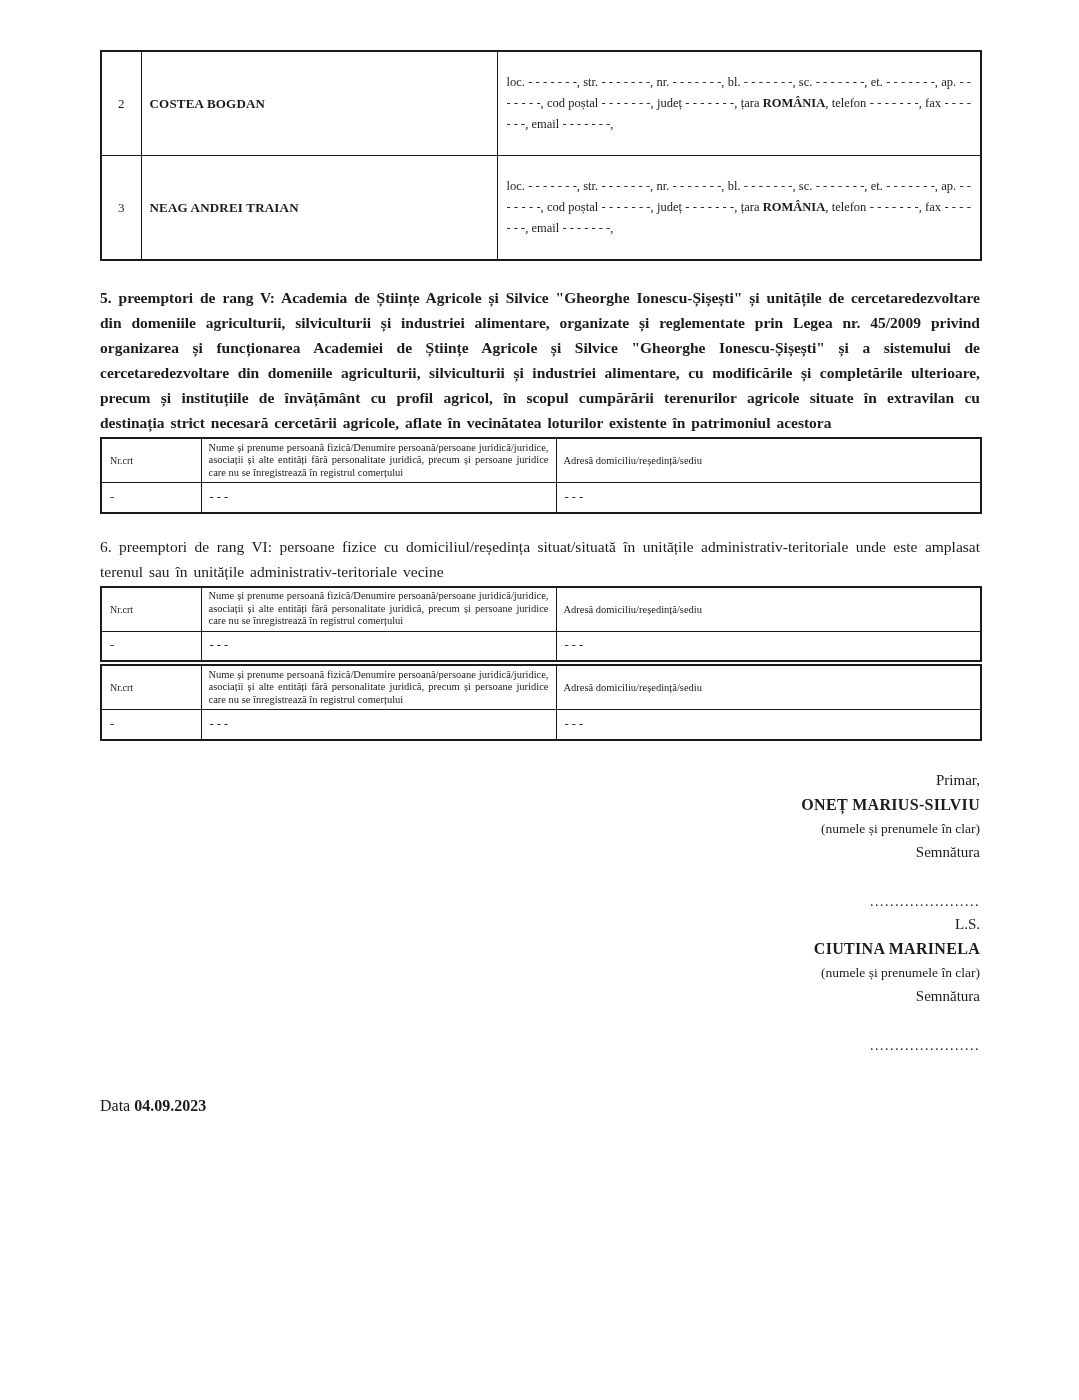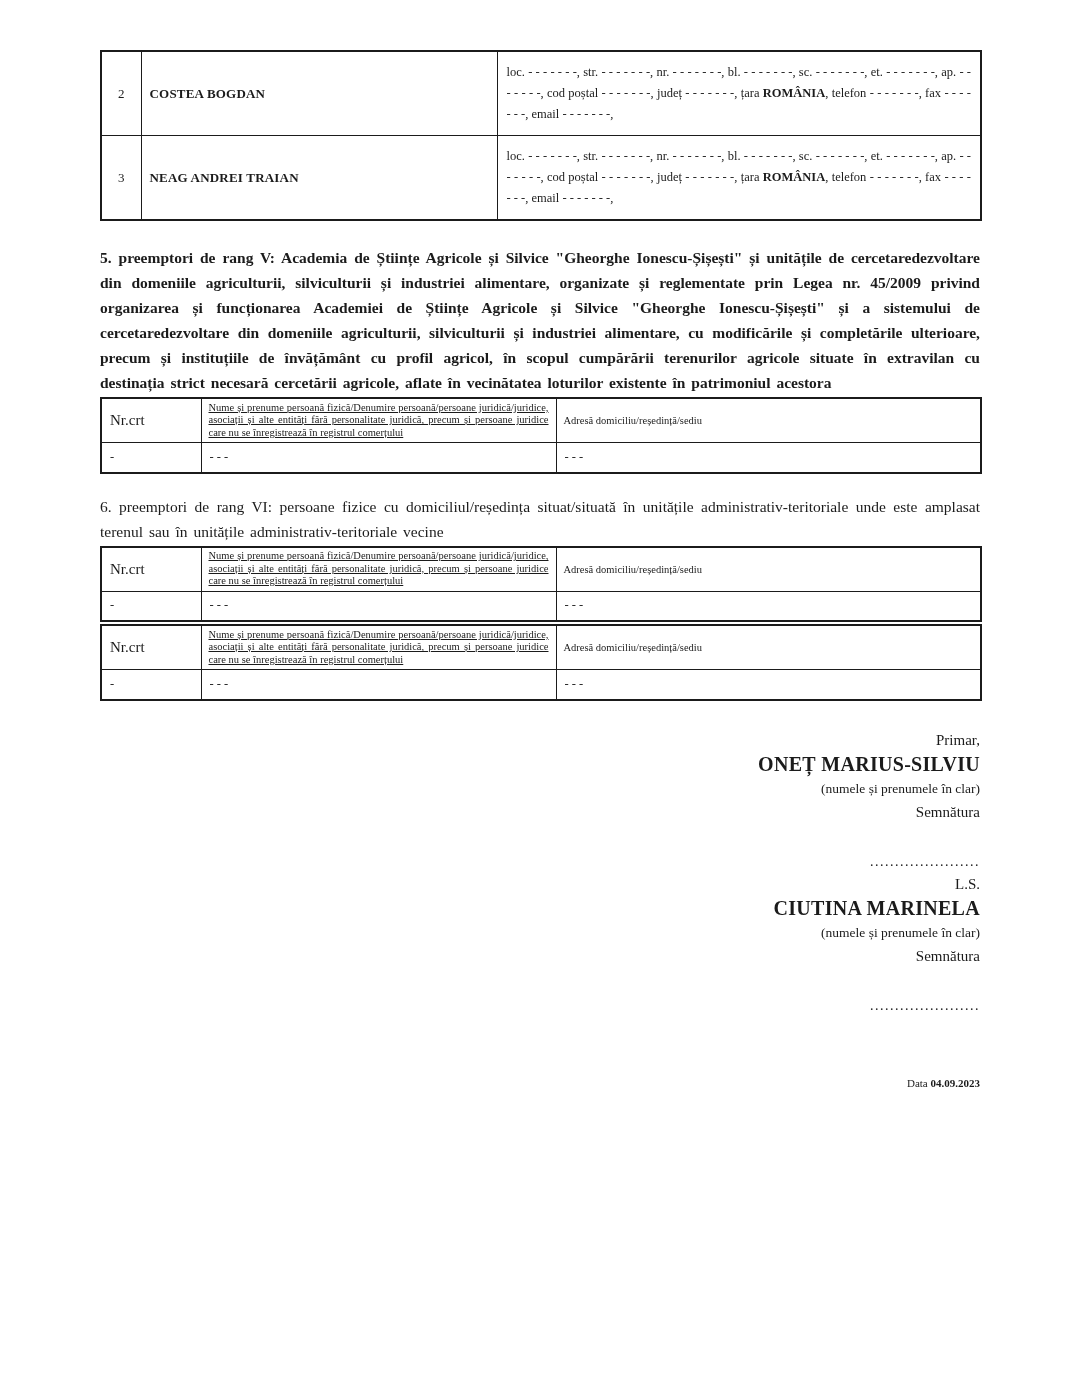--- a/index.html
+++ b/index.html
@@ -14,48 +14,48 @@
   .content { width: 880px; }
 
   table { border-collapse: collapse; width: 880px; table-layout: fixed; }
   table { border: 2px solid #1b1b1b; }
   td { border: 1px solid #1b1b1b; vertical-align: middle; }
 
   
   .parties-table td { height: 66px; }
   .parties-table .cell-nr { width: 40px; text-align: center; font-size: 13px; }
   .parties-table .cell-name { width: 356px; font-weight: bold; font-size: 13px; padding: 4px 8px; letter-spacing: .2px; }
-  .parties-table .cell-addr { width: 484px; font-size: 12.5px; line-height: 21px; padding: 10px 9px; text-align: justify; }
+  .parties-table .cell-addr { width: 484px; font-size: 12.5px; line-height: 21px; padding: 20px 9px; text-align: justify; }
 
   
   .para {
     font-size: 15.5px; line-height: 25px; text-align: justify;
     margin: 0; word-spacing: 2px;
   }
   .para-rank5 { margin-top: 24px; font-weight: bold; }
   .para-rank6 { margin-top: 20px; }
   .para-rank7 { margin-top: 22px; }
 
   
   .preemptor-table { margin-top: 2px; }
   .preemptor-table .h-row td { height: 44px; }
-  .preemptor-table .h-nr { width: 100px; font-size: 15px; padding: 0 8px; }
-  .preemptor-table .h-name { width: 355px; font-size: 10.5px; line-height: 12.5px; text-align: justify; padding: 2px 7px; text-decoration: underline; }
+  .preemptor-table .h-nr { width: 100px; font-size: 10px; padding: 0 8px; }
+  .preemptor-table .h-name { width: 355px; font-size: 10.5px; line-height: 12.5px; text-align: justify; padding: 2px 7px; }
   .preemptor-table .h-addr { width: 425px; font-size: 10.5px; padding: 16px 7px; }
   .preemptor-table .d-row td { height: 30px; font-size: 12.5px; padding: 0 8px; }
 
   
   .sig-block { width: 880px; text-align: right; margin-top: 28px; font-size: 15px; }
   .sig-line { line-height: 23px; margin: 0; }
-  .sig-name { font-size: 20px; font-weight: bold; line-height: 25px; letter-spacing: .3px; }
+  .sig-name { font-size: 16px; font-weight: bold; line-height: 25px; letter-spacing: .3px; }
   .sig-note { font-size: 13.5px; line-height: 24px; }
   .sig-dots { margin-top: 26px; line-height: 23px; font-size: 14px; letter-spacing: 1.5px; }
 
   
-  .date-line { margin-top: 60px; font-size: 11px; text-align: right; }
+  .date-line { margin-top: 40px; font-size: 16px; }
   .date-value { font-weight: bold; }
 </style>
 </head>
 <body>
 
 <div class="page">
   <div class="content">
 
     <table class="parties-table">
       <tbody>

